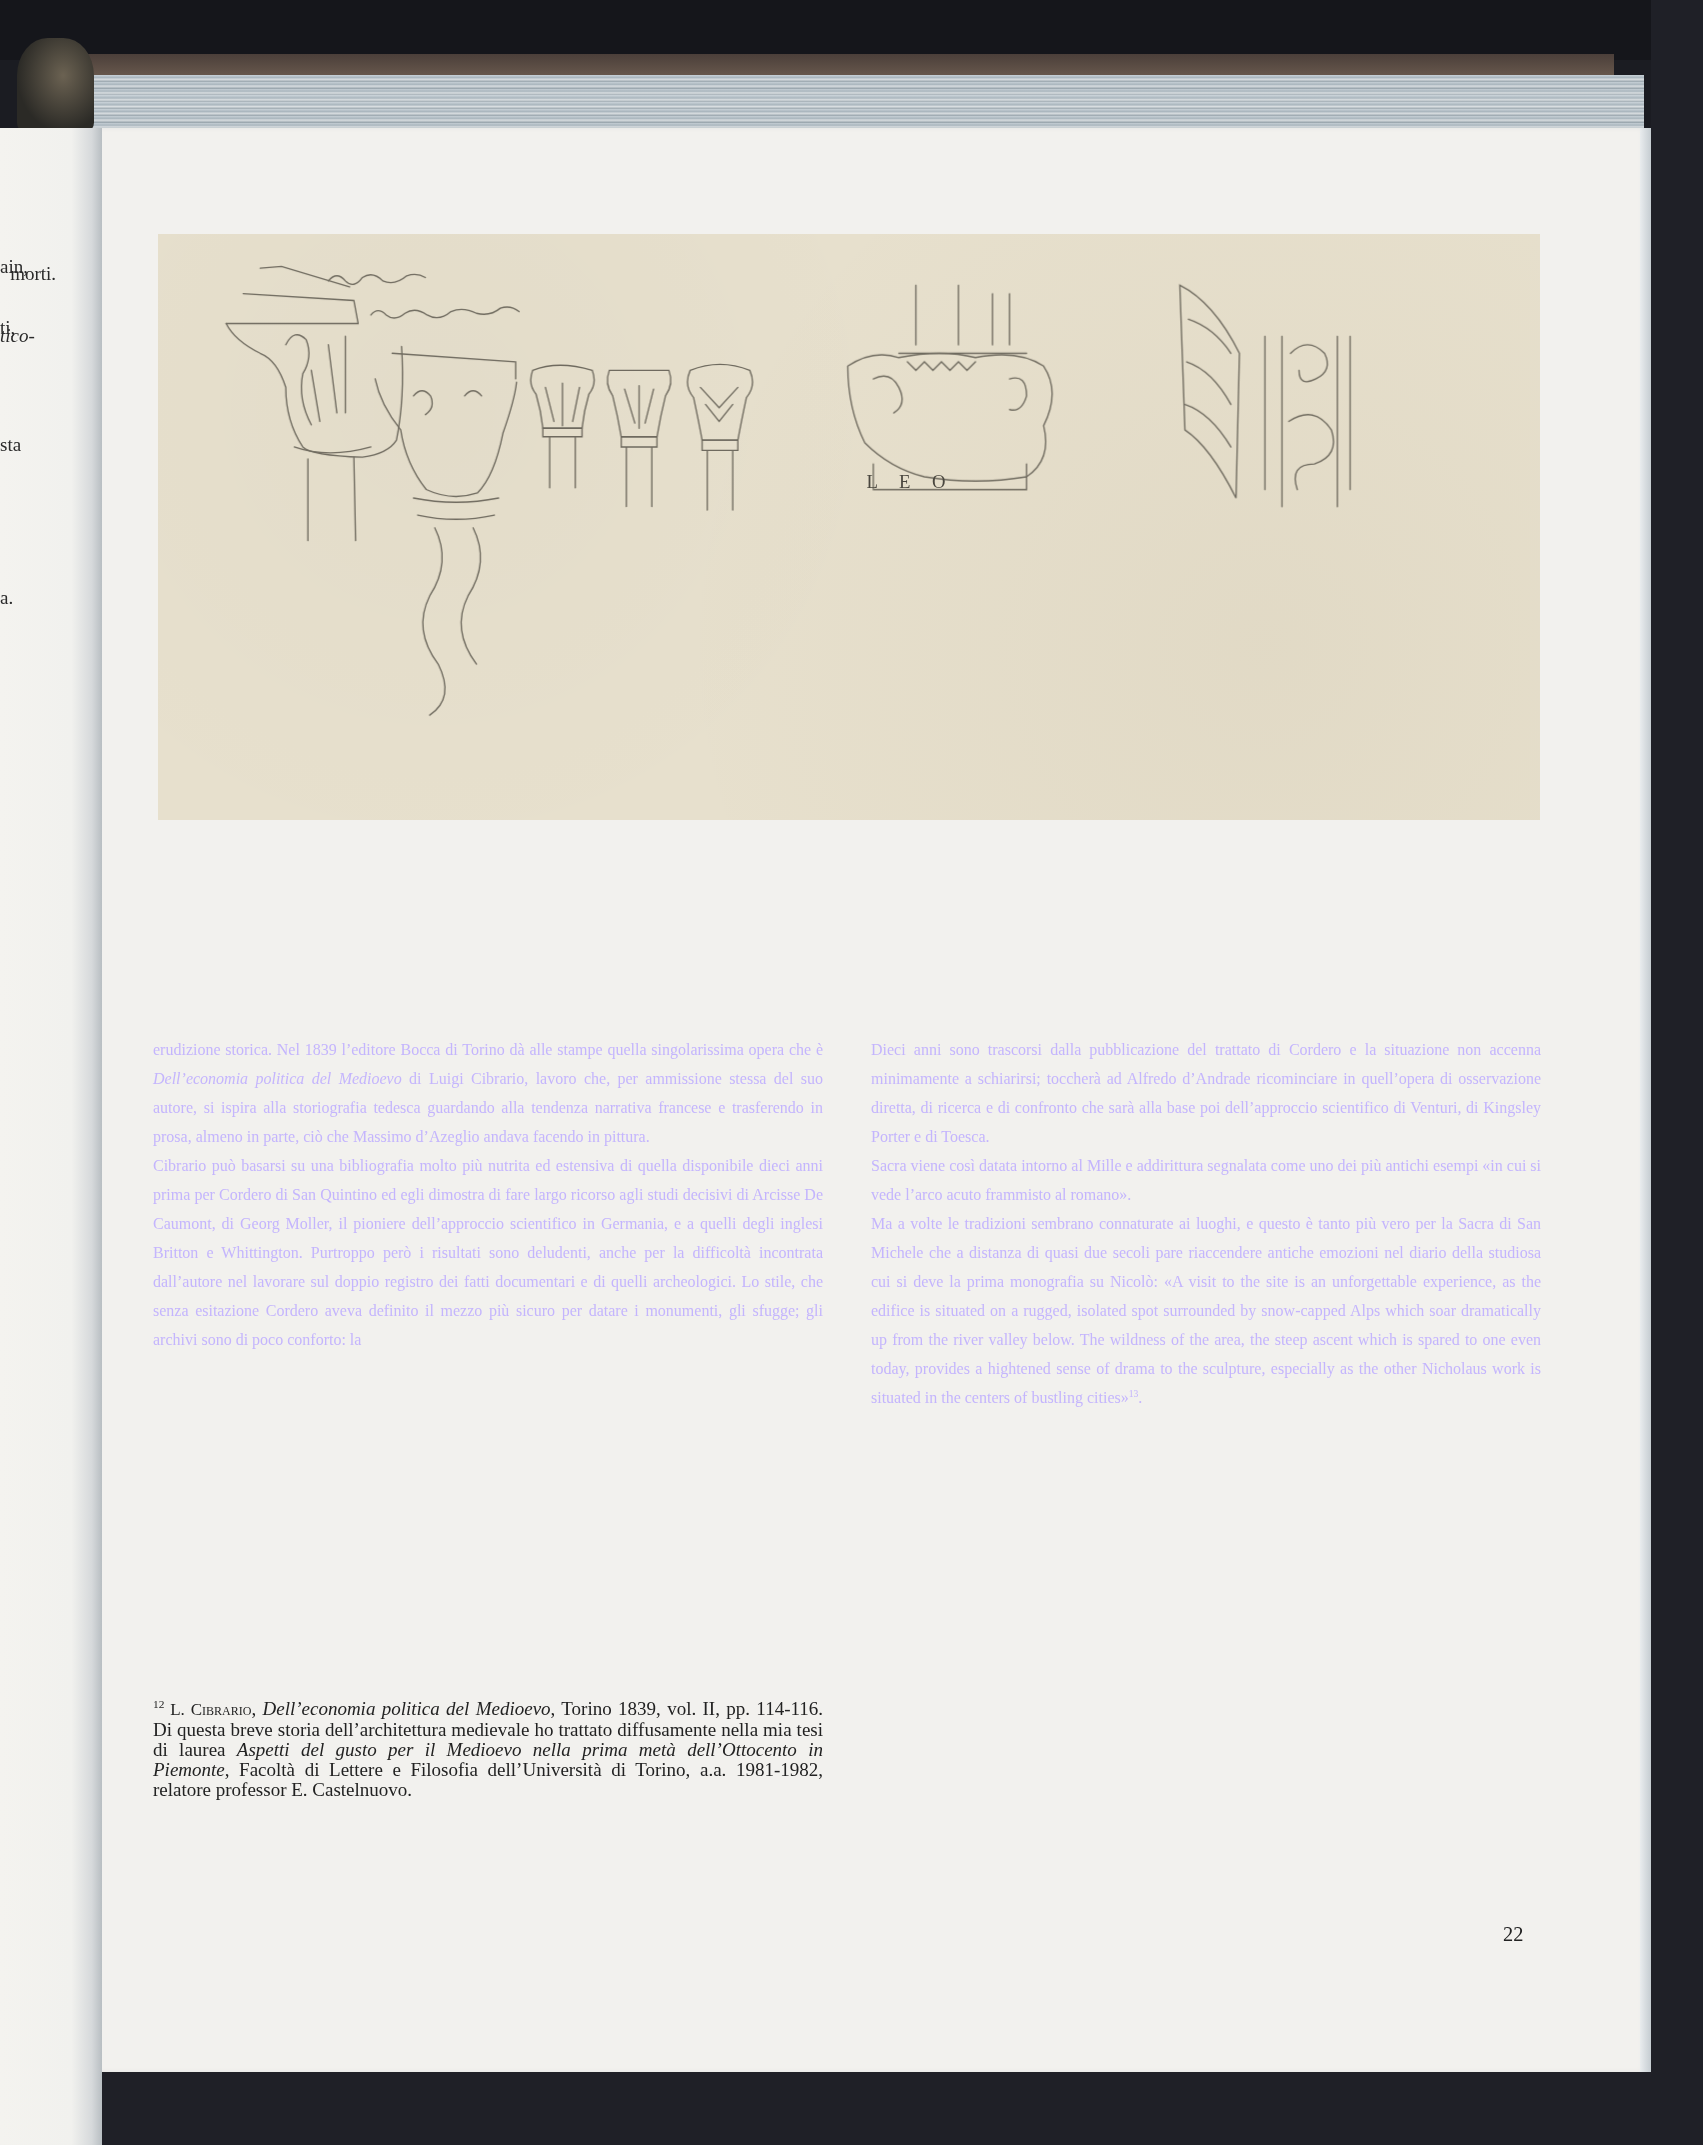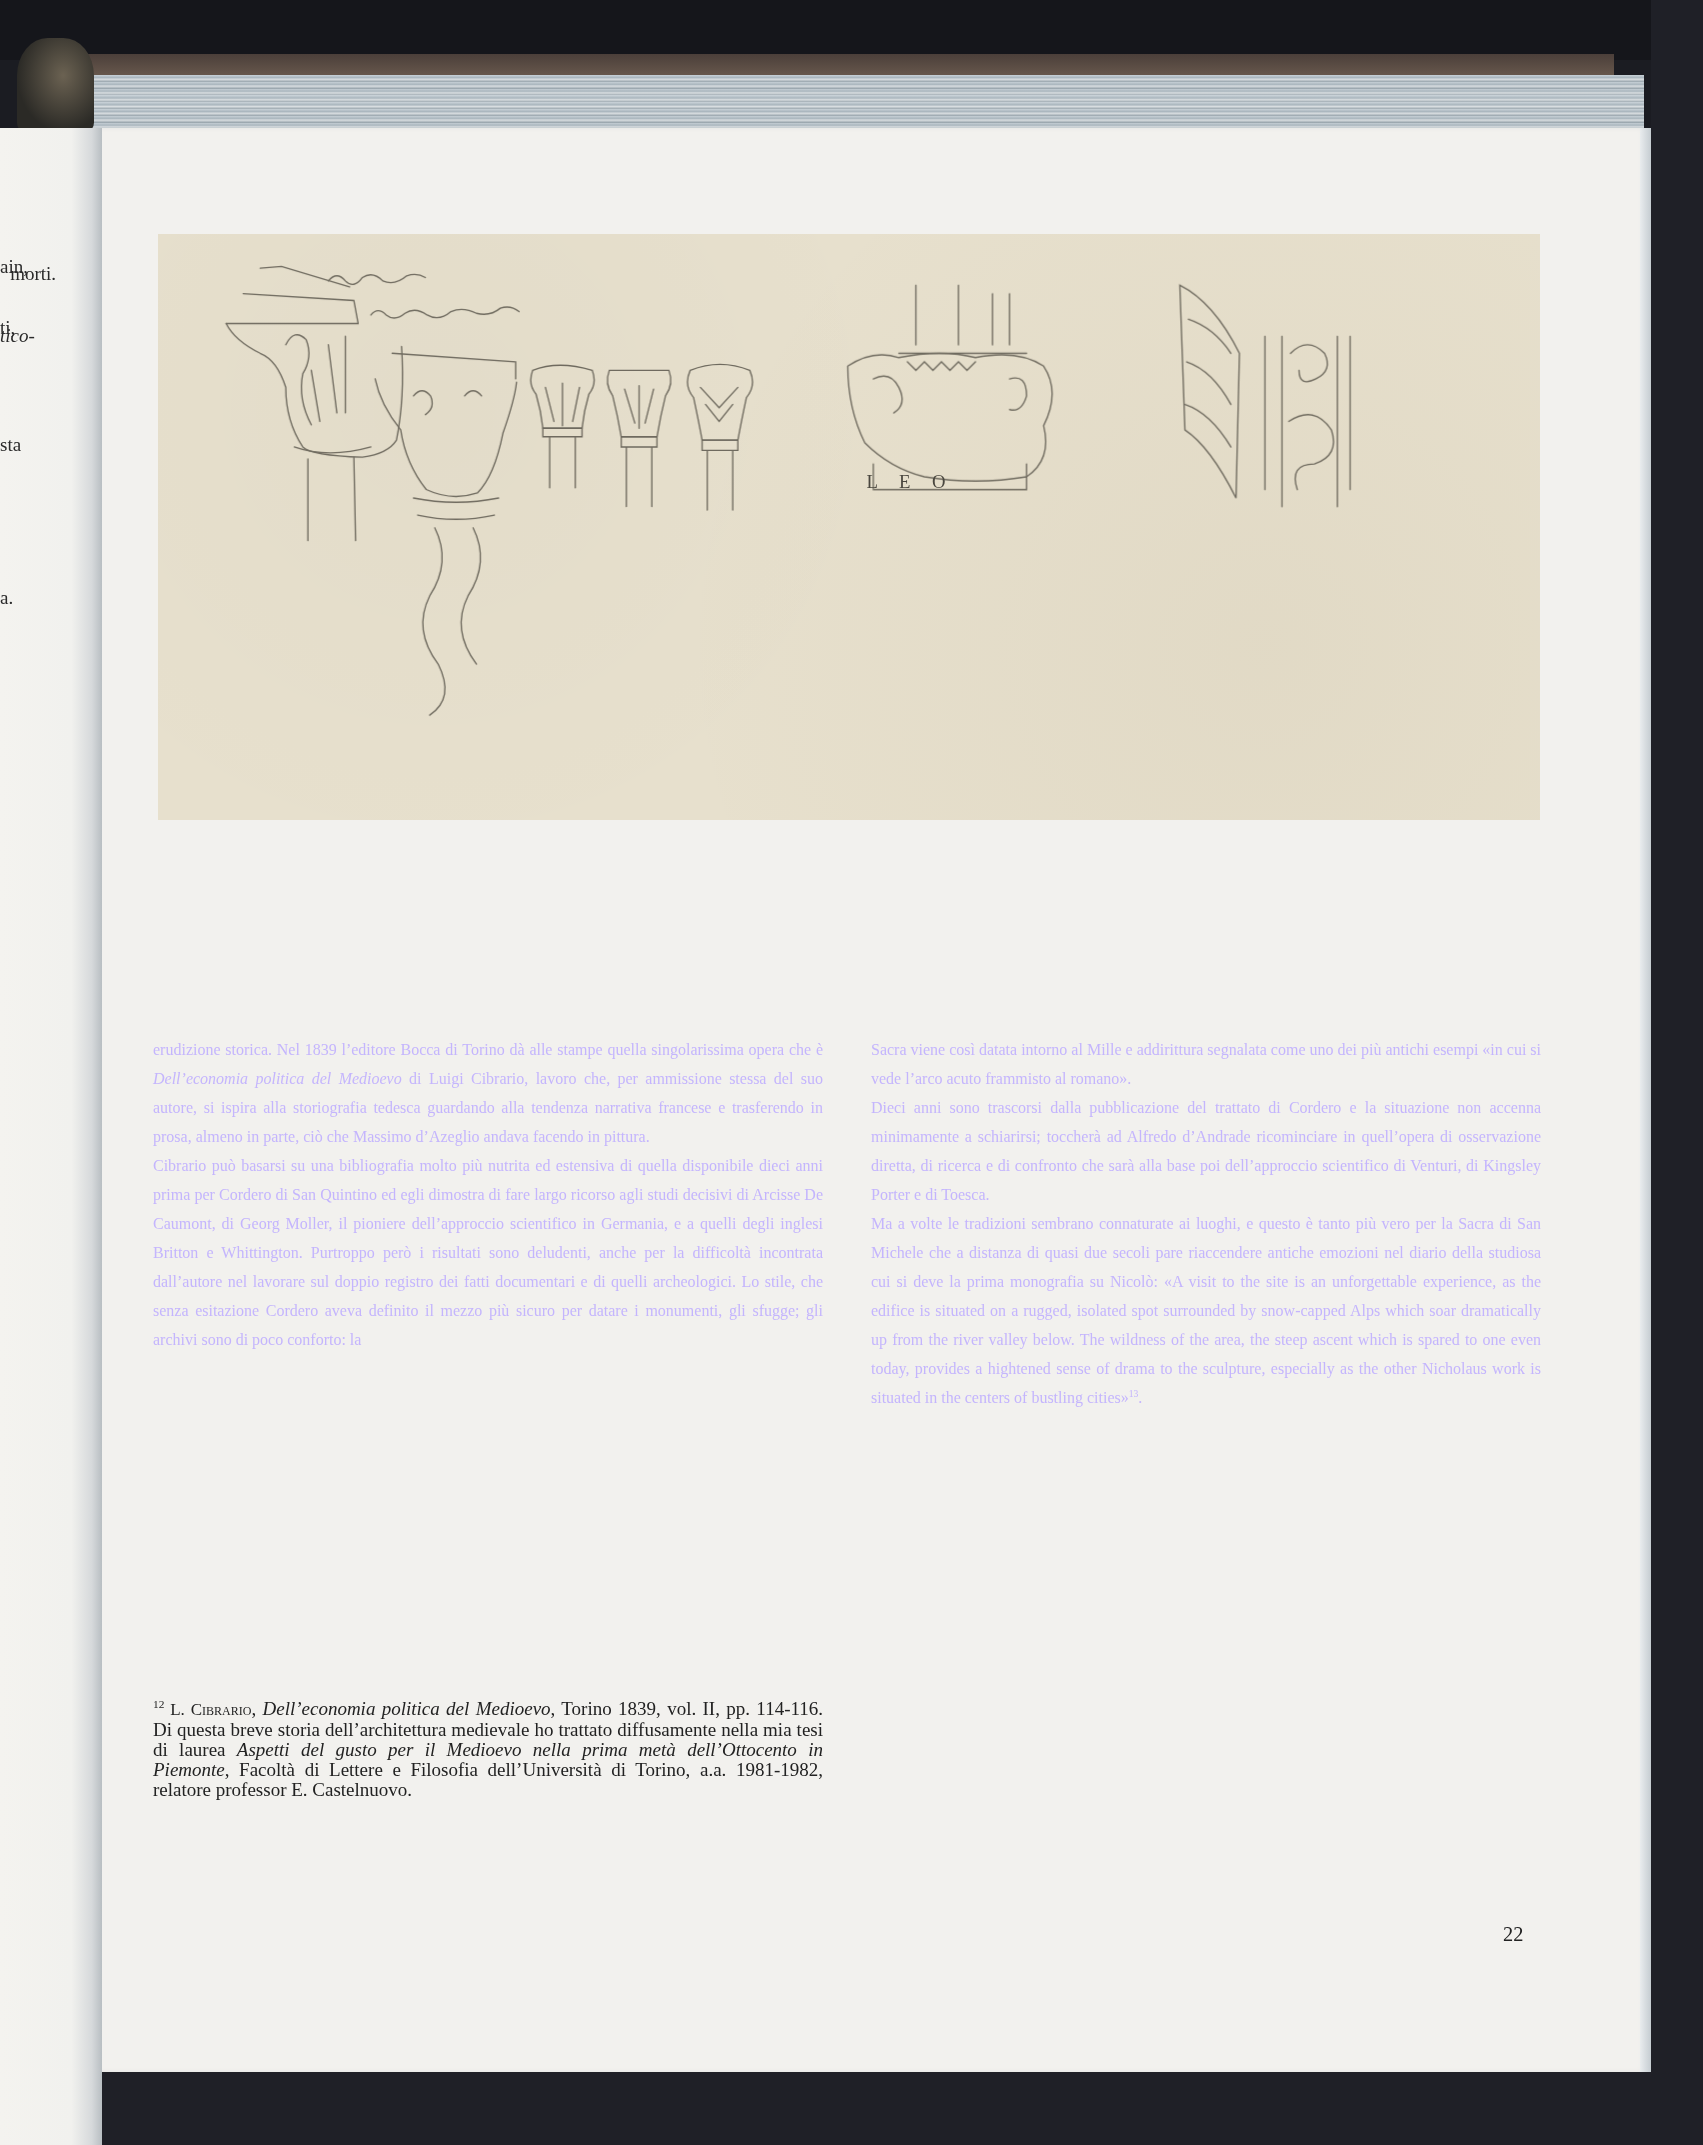--- a/index.html
+++ b/index.html
@@ -106,22 +106,22 @@
     </g>
     <text x="832" y="298" font-family="Liberation Serif, serif" font-size="22" fill="#4a473f" letter-spacing="10">L E O</text>
   </svg>
 </div>
 
 <div class="col col-left" id="col-left">
     <p><span>erudizione storica. Nel 1839 l’editore Bocca di Torino dà alle stampe quella singolarissima opera che è </span><i>Dell’economia politica del Medioevo</i><span> di Luigi Cibrario, lavoro che, per ammissione stessa del suo autore, si ispira alla storiografia tedesca guardando alla tendenza narrativa francese e trasferendo in prosa, almeno in parte, ciò che Massimo d’Azeglio andava facendo in pittura.</span></p>
     <p><span>Cibrario può basarsi su una bibliografia molto più nutrita ed estensiva di quella disponibile dieci anni prima per Cordero di San Quintino ed egli dimostra di fare largo ricorso agli studi decisivi di Arcisse De Caumont, di Georg Moller, il pioniere dell’approccio scientifico in Germania, e a quelli degli inglesi Britton e Whittington. Purtroppo però i risultati sono deludenti, anche per la difficoltà incontrata dall’autore nel lavorare sul doppio registro dei fatti documentari e di quelli archeologici. Lo stile, che senza esitazione Cordero aveva definito il mezzo più sicuro per datare i monumenti, gli sfugge; gli archivi sono di poco conforto: la</span></p>
   </div>
 <div class="col col-right" id="col-right">
+    <p><span>Dieci anni sono trascorsi dalla pubblicazione del trattato di Cordero e la situazione non accenna minimamente a schiarirsi; toccherà ad Alfredo d’Andrade ricominciare in quell’opera di osservazione diretta, di ricerca e di confronto che sarà alla base poi dell’approccio scientifico di Venturi, di Kingsley Porter e di Toesca.</span></p>
     <p><span>Sacra viene così datata intorno al Mille e addirittura segnalata come uno dei più antichi esempi «in cui si vede l’arco acuto frammisto al romano».</span></p>
-    <p><span>Dieci anni sono trascorsi dalla pubblicazione del trattato di Cordero e la situazione non accenna minimamente a schiarirsi; toccherà ad Alfredo d’Andrade ricominciare in quell’opera di osservazione diretta, di ricerca e di confronto che sarà alla base poi dell’approccio scientifico di Venturi, di Kingsley Porter e di Toesca.</span></p>
     <p><span>Ma a volte le tradizioni sembrano connaturate ai luoghi, e questo è tanto più vero per la Sacra di San Michele che a distanza di quasi due secoli pare riaccendere antiche emozioni nel diario della studiosa cui si deve la prima monografia su Nicolò: «A visit to the site is an unforgettable experience, as the edifice is situated on a rugged, isolated spot surrounded by snow-capped Alps which soar dramatically up from the river valley below. The wildness of the area, the steep ascent which is spared to one even today, provides a hightened sense of drama to the sculpture, especially as the other Nicholaus work is situated in the centers of bustling cities»</span><sup>13</sup><span>.</span></p>
   </div>
 
 <div class="footnotes" id="footnotes">
     <p><sup>12</sup><span class="sc"> L. Cibrario</span><span>, </span><i>Dell’economia politica del Medioevo</i><span>, Torino 1839, vol. II, pp. 114-116. Di questa breve storia dell’architettura medievale ho trattato diffusamente nella mia tesi di laurea </span><i>Aspetti del gusto per il Medioevo nella prima metà dell’Ottocento in Piemonte</i><span>, Facoltà di Lettere e Filosofia dell’Università di Torino, a.a. 1981-1982, relatore professor E. Castelnuovo.</span></p>
   </div>
 
 <div class="page-number">22</div>
 
 

